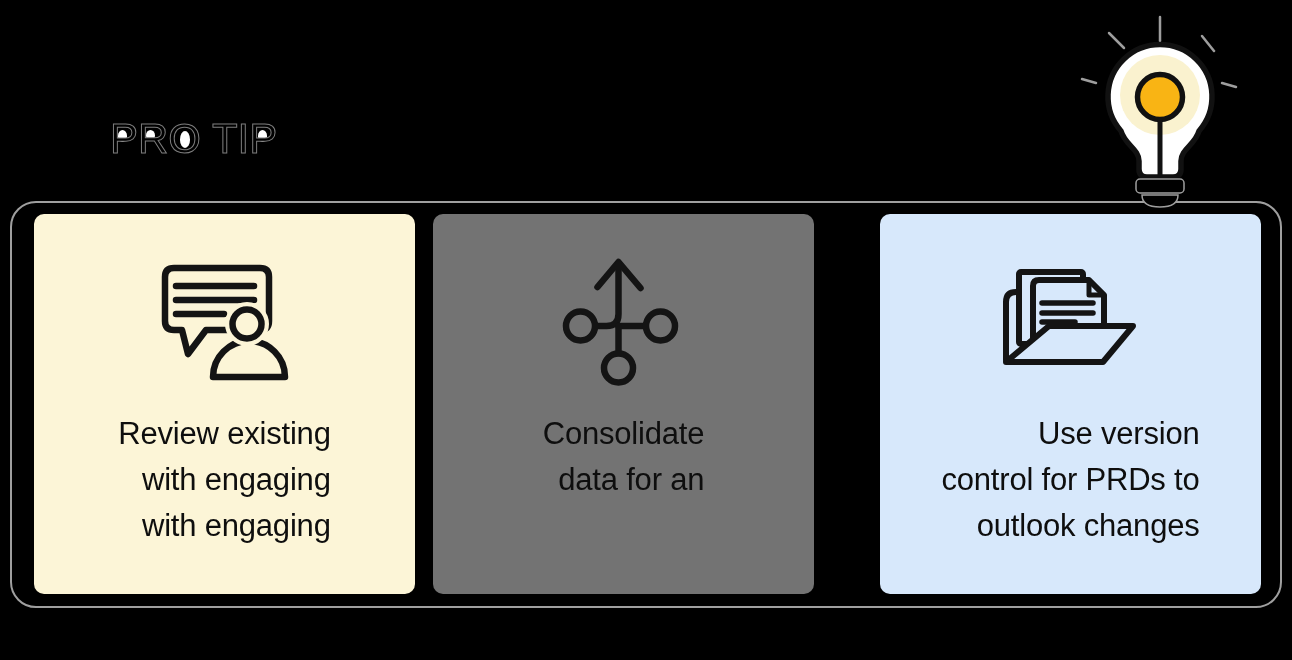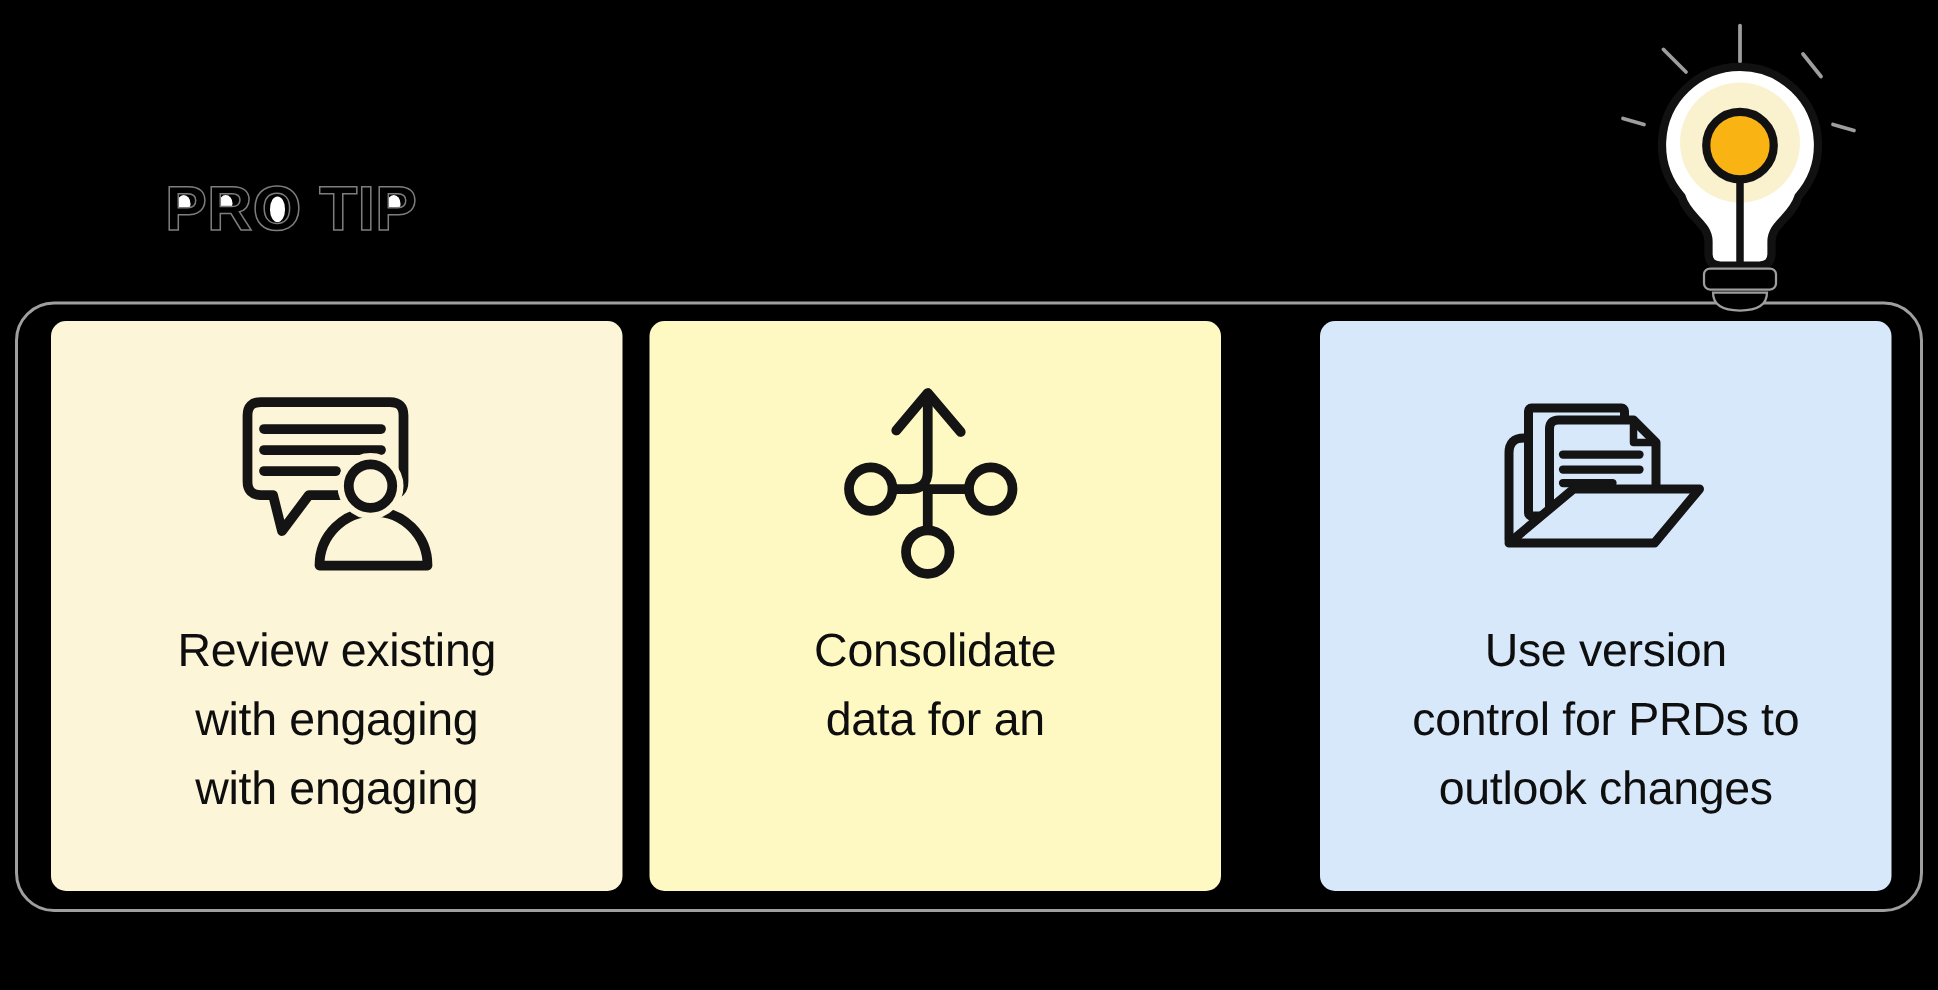--- a/index.html
+++ b/index.html
@@ -8,42 +8,42 @@
     font-family:"Liberation Sans", sans-serif;
   }
   
   .protip-wrap{position:absolute;left:110px;top:118px;width:180px;height:46px;}
   .protip-wrap .counter{position:absolute;background:#fff;border-radius:50%;}
   .counter.c-p1{left:8px;  top:12px; width:9px;  height:11.5px;}
   .counter.c-r {left:36px; top:12px; width:9px;  height:11px;}
   .counter.c-o {left:69.5px;top:13px;width:10px; height:16.5px;}
   .counter.c-p2{left:148px;top:12px; width:9px;  height:11.5px;}
   .protip-title{
-    position:relative;margin:0;font-size:42px;line-height:42px;font-weight:700;
+    position:relative;margin:0;font-size:42px;line-height:42px;font-weight:400;
     color:#000;-webkit-text-stroke:1px #7d7d7d;letter-spacing:0;
   }
   
   .frame{
     position:absolute;left:10px;top:201px;width:1272px;height:407px;
     border:2px solid #9f9f9f;border-radius:26px;box-sizing:border-box;
   }
   .cards{
     position:absolute;left:22px;right:19px;top:11px;height:380px;
     display:flex;gap:18px;
   }
   .card{
     flex:1;border-radius:10px;position:relative;
   }
   .card-icon{position:absolute;top:50px;left:50%;transform:translateX(-50%);}
   .card:nth-child(2) .card-icon{top:40px;}
   .card:nth-child(3) .card-icon{top:46px;}
   .card-text{
     position:absolute;top:197px;left:50%;transform:translateX(-50%);
     width:max-content;font-size:31px;line-height:46px;color:#0e0e0e;
-    letter-spacing:-0.2px;text-align:center;
+    letter-spacing:-0.2px;text-align:right;
   }
   .card-text span{display:block;}
   
   .bulb{position:absolute;left:1075px;top:5px;z-index:5;}
 </style>
 </head>
 <body>
 
 <div class="canvas">
 
@@ -94,21 +94,21 @@
             <circle cx="87" cy="60" r="14.5" fill="#FCF5D7" stroke="#141414" stroke-width="6.5"></circle>
           </g>
         </svg>
         <div class="card-text">
           <span>Review existing</span>
           <span>with engaging</span>
           <span>with engaging</span>
         </div>
       </div>
 
-      <div class="card" style="background: #fef9c3;">
+      <div class="card" style="background: #737373;">
         <svg class="card-icon" width="135" height="140" viewBox="0 0 135 140">
           <g fill="none" stroke="#141414" stroke-width="6.5" stroke-linecap="round" stroke-linejoin="round">
             <polyline points="41,33 62,8 84,34"></polyline>
             <path d="M 62 10 L 62 60 Q 62 72 50 72 L 39 72"></path>
             <line x1="62" y1="72" x2="89" y2="72"></line>
             <line x1="62" y1="72" x2="62" y2="99"></line>
             <circle cx="24" cy="72" r="14.5"></circle>
             <circle cx="104" cy="72" r="14.5"></circle>
             <circle cx="62" cy="114" r="14.5"></circle>
           </g>

